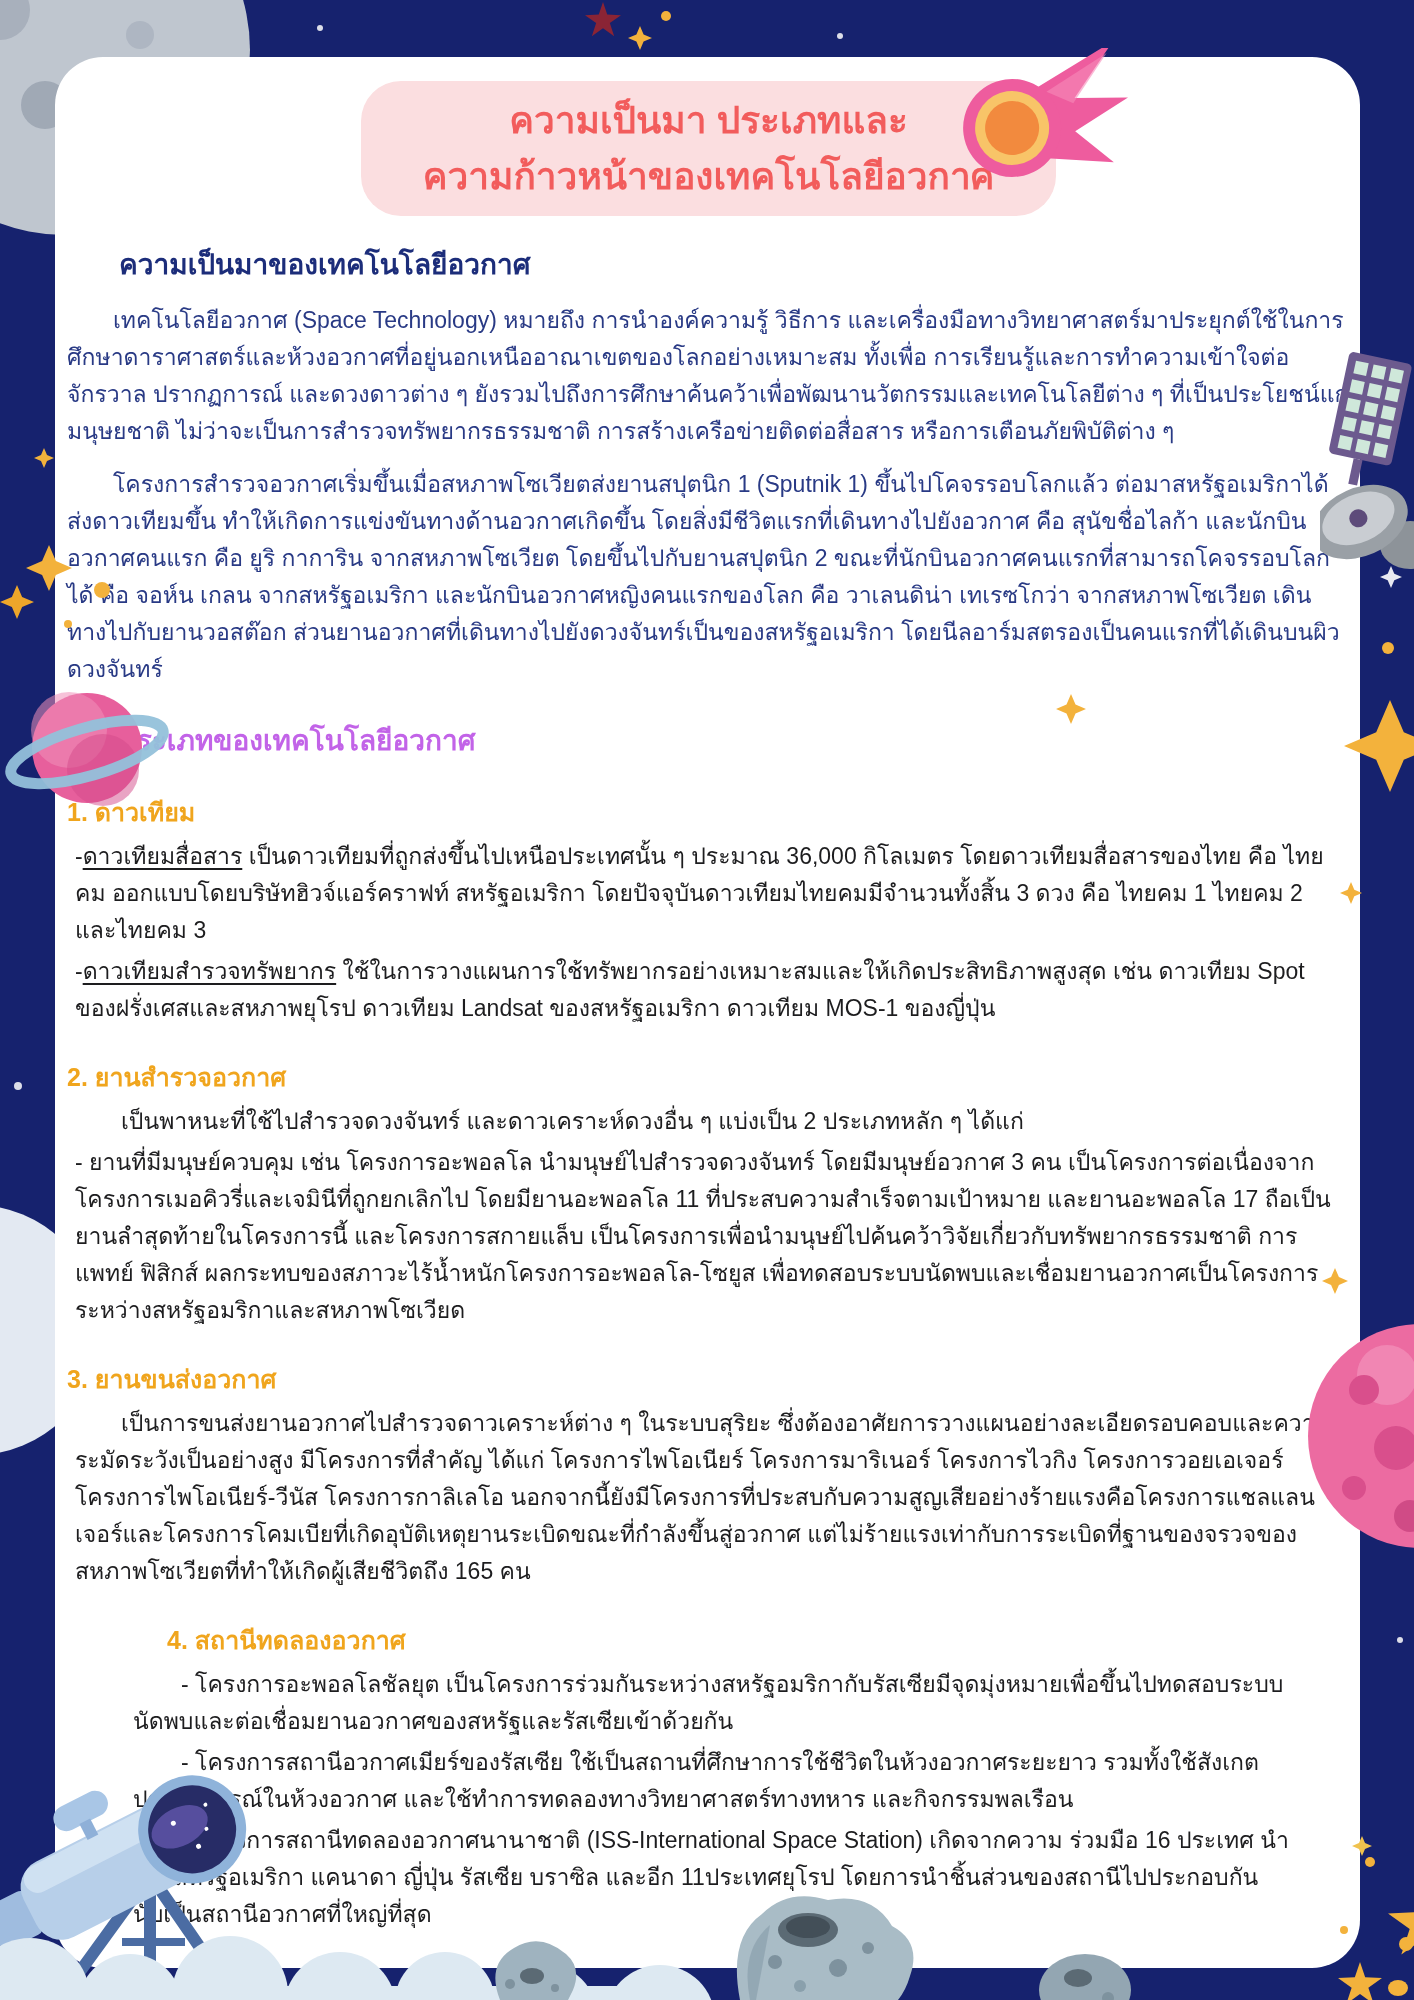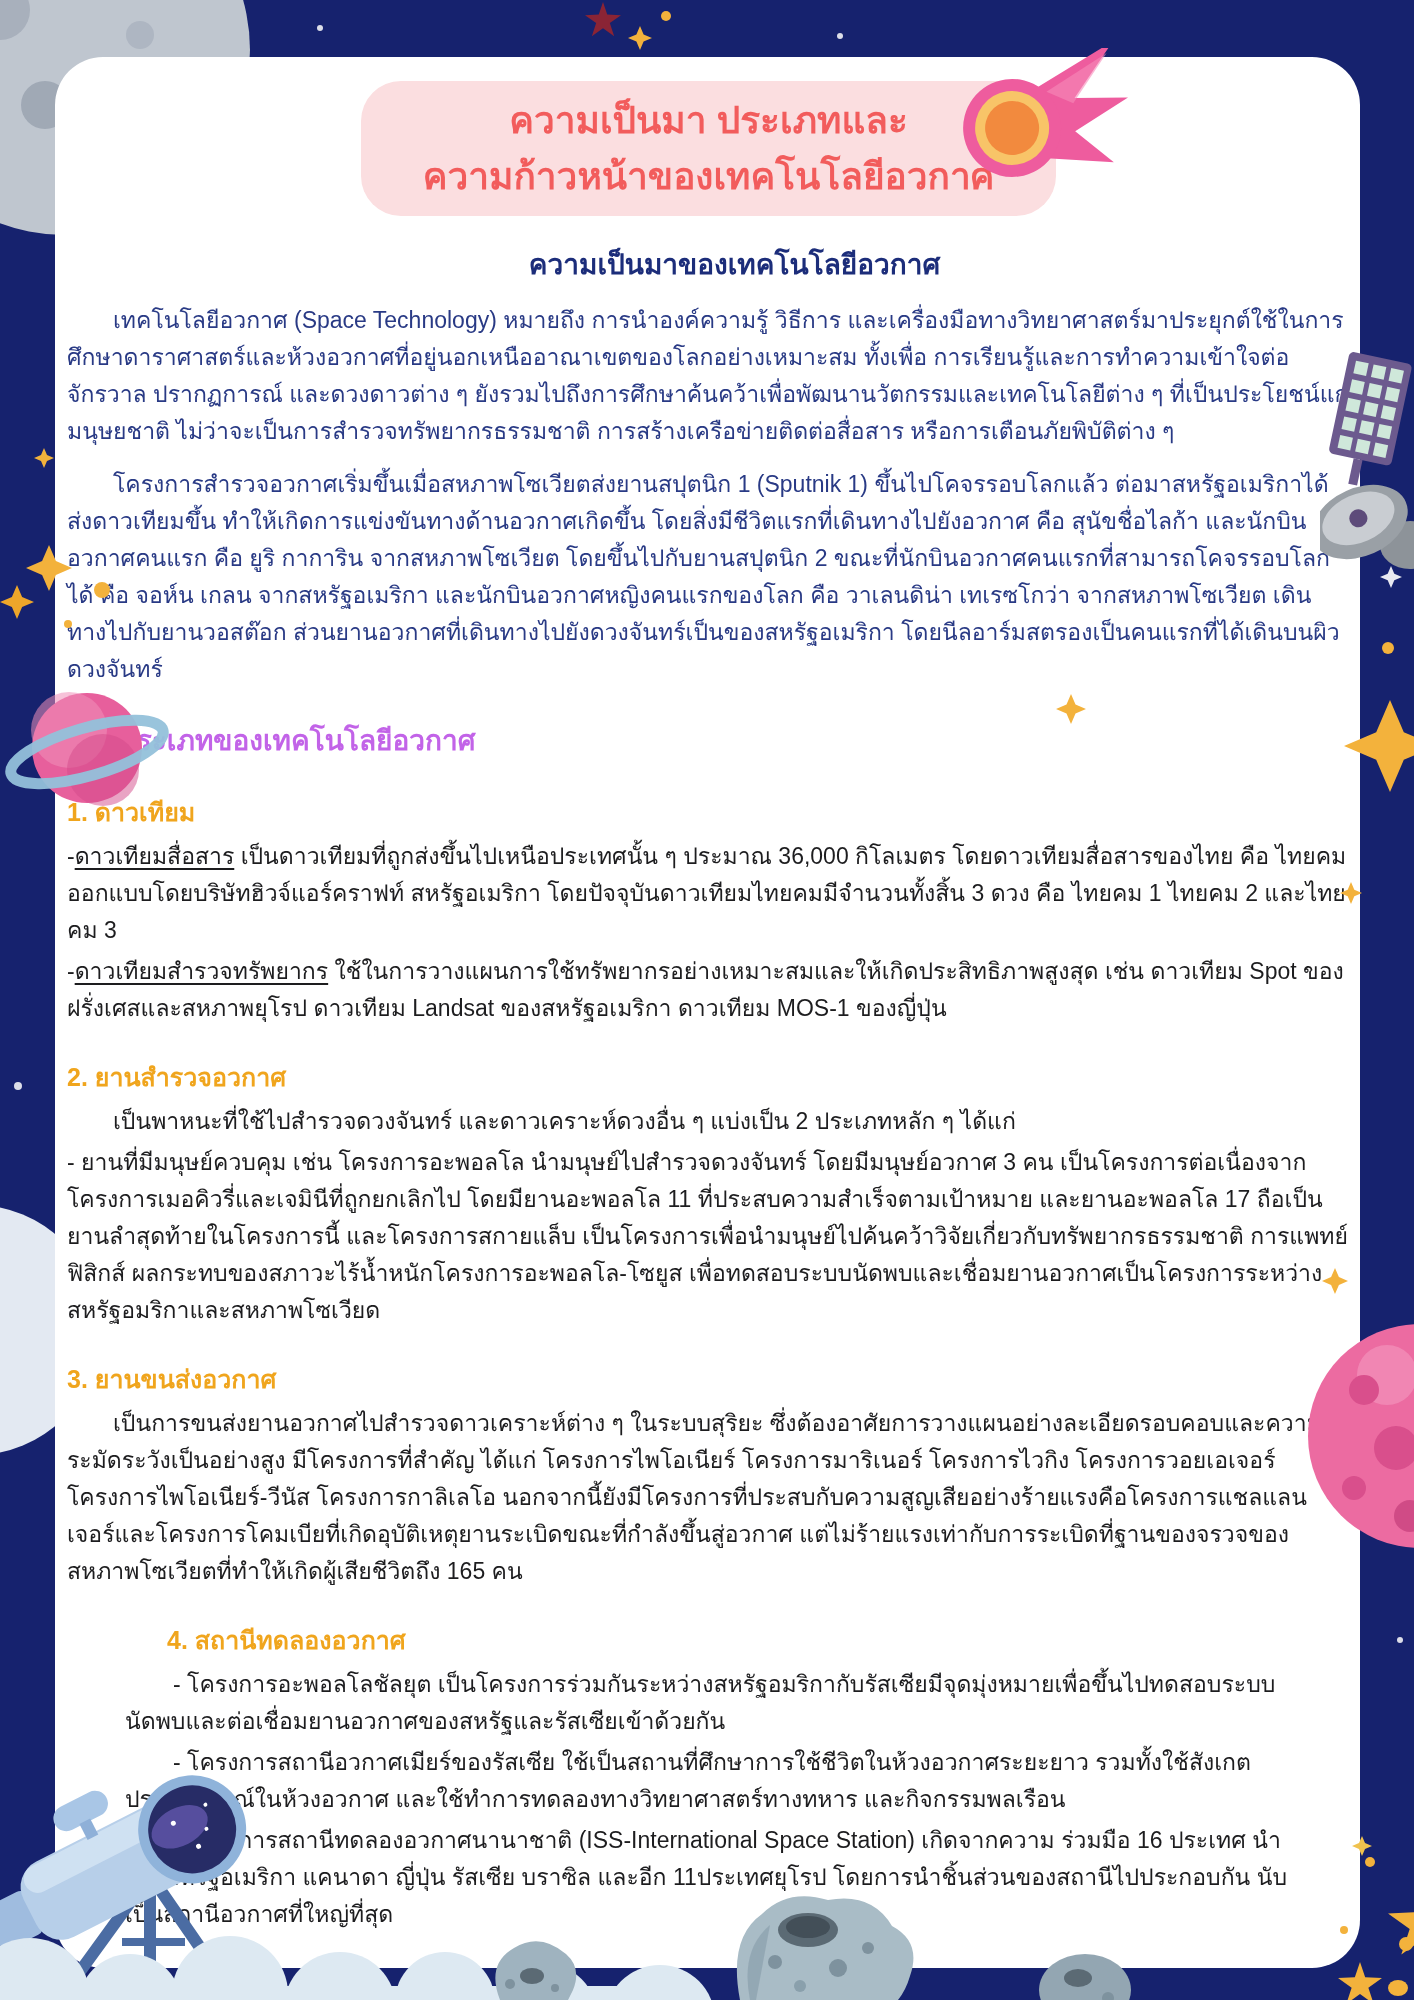--- a/index.html
+++ b/index.html
@@ -9,28 +9,28 @@
   .deco{position:absolute;pointer-events:none;}
   .z1{z-index:1}.z3{z-index:3}
   .card{position:absolute;left:55px;top:57px;width:1305px;height:1911px;
         background:var(--card,#ffffff);border-radius:48px;z-index:2;overflow:hidden;}
   .content{position:absolute;left:12px;right:10px;top:24px;}
   .title-badge{width:fit-content;max-width:980px;margin:0 auto;
         background:var(--title_badge_bg,#fbdee0);border-radius:40px;
         padding:12px 62px;text-align:center;
         color:var(--title_text,#f25c5c);font-size:37px;font-weight:bold;line-height:1.5;}
   .h-blue{margin:26px 0 0 52px;font-size:28px;font-weight:bold;
-        color:var(--heading_blue,#1c2d7a);text-align:center;}
+        color:var(--heading_blue,#1c2d7a);}
   p.blue{margin:16px 0 0 0;font-size:23px;line-height:37px;
         color:var(--body_blue,#293a85);text-indent:46px;}
   .h-purple{margin:30px 0 0 52px;font-size:28px;font-weight:bold;
         color:var(--heading_purple,#c263e8);}
   .h-orange{margin:30px 0 6px 0;font-size:25px;font-weight:bold;
         color:var(--heading_orange,#f0a51d);}
-  p.black{margin:4px 0 0 0;font-size:23px;line-height:37px;
+  p.black{margin:4px 0 0 8px;font-size:23px;line-height:37px;
         color:var(--body_black,#1d1d1f);}
   .indent{text-indent:46px;}
   .u{text-decoration:underline;text-underline-offset:4px;}
   .sec4{margin:20px 60px 0 58px;}
   .sec4 .h-orange{margin-left:42px;}
   .sec4 p.black{text-indent:48px;}
 </style>
 </head>
 <body>
 

